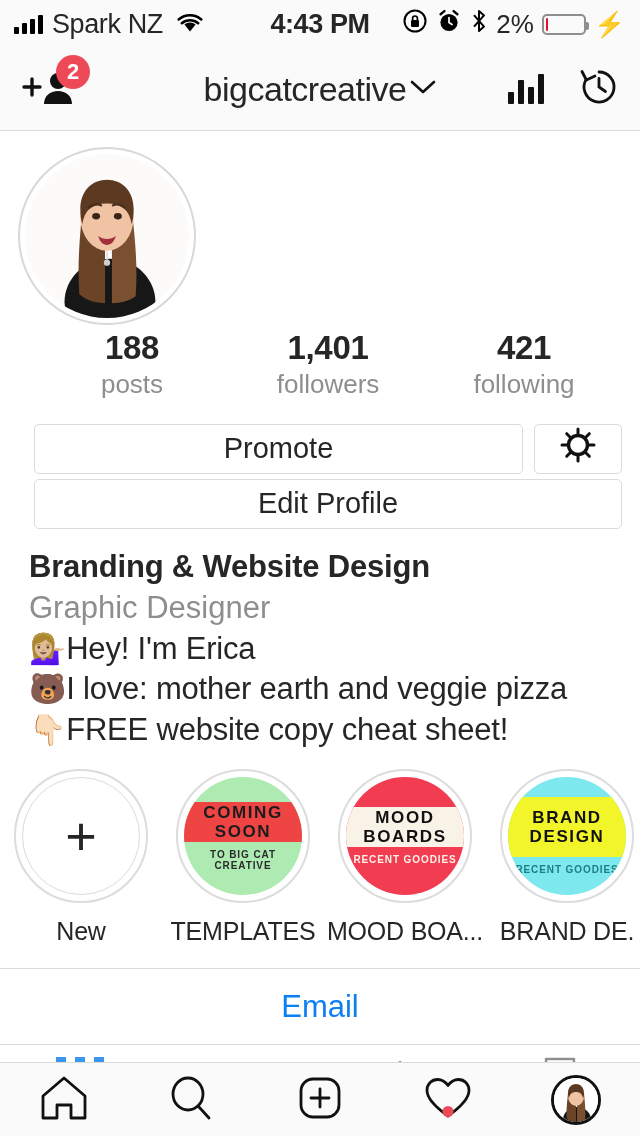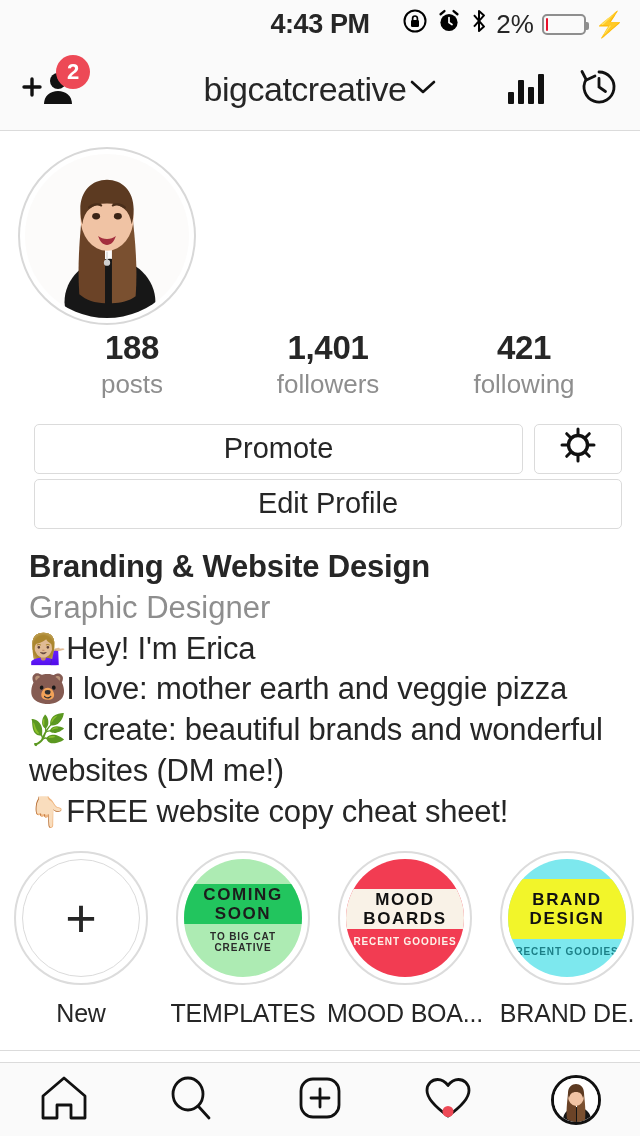--- a/index.html
+++ b/index.html
@@ -145,21 +145,21 @@
   }
   .hl-new { border:1px solid #dbdbdb; }
   .plus { font-size:54px; font-weight:300; color:#262626; line-height:1; }
   .hl-label {
     margin-top:14px; font-size:25px; color:#262626;
     white-space:nowrap; letter-spacing:-0.2px;
   }
   .cover-t1 { font-weight:700; letter-spacing:1.6px; line-height:1.12; text-align:center; }
   .cover-t2 { font-size:10px; letter-spacing:0.9px; margin-top:7px; font-weight:700; text-align:center; }
 
-  .hl-templates .cover-t1 { font-size:17px; color:#1c1c1c; background:#22c55e; padding:1px 5px; }
+  .hl-templates .cover-t1 { font-size:17px; color:#1c1c1c; background:#ef4444; padding:1px 5px; }
   .hl-templates .cover-t2 { color:#2b2b2b; }
   .hl-mood .cover-t1 { font-size:17px; color:#111; background:#f9f2e7; padding:1px 6px; }
   .hl-mood .cover-t2 { color:#fdf2e9; }
   .hl-brand .cover-t1 { font-size:17px; color:#111; background:#f2f52a; padding:11px 6px; }
   .hl-brand .cover-t2 { color:#1c7f87; }
 
   
   .divider { height:1px; background:#dbdbdb; margin-top:22px; }
   .email-row {
     height:76px; display:flex; align-items:center; justify-content:center;
@@ -190,20 +190,36 @@
   }
   .tb-avatar {
     width:50px; height:50px; border-radius:50%;
     border:3px solid #111; overflow:hidden; background:#fff;
   }
 </style>
 </head>
 <body>
 
 <div class="statusbar">
+  <div class="sb-left">
+    <span class="sig">
+        <i></i>
+        <i></i>
+        <i></i>
+        <i></i>
+      </span>
+    <span class="carrier">Spark NZ</span>
+    <span class="wifi">
+      <svg width="30" height="22" viewBox="0 0 30 22">
+          <path d="M15 20.5 L9.4 13.6a8.9 8.9 0 0 1 11.2 0z" fill="#000"></path>
+          <path d="M3.7 8.4a17.6 17.6 0 0 1 22.6 0" stroke="#000" stroke-width="2.6" fill="none" stroke-linecap="round"></path>
+          <path d="M6.8 12.2a12.9 12.9 0 0 1 16.4 0" stroke="#000" stroke-width="2.6" fill="none" stroke-linecap="round"></path>
+        </svg>
+    </span>
+  </div>
   <div class="sb-center">4:43 PM</div>
   <div class="sb-right">
     <span>
       <svg width="26" height="26" viewBox="0 0 26 26">
           <circle cx="13" cy="13" r="10.5" stroke="#000" stroke-width="2" fill="none"></circle>
           <rect x="9" y="12" width="8" height="7" rx="1.2" fill="#000"></rect>
           <path d="M10.6 12V10.4a2.4 2.4 0 0 1 4.8 0V12" stroke="#000" stroke-width="1.7" fill="none"></path>
         </svg>
     </span>
     <span>
@@ -319,23 +335,20 @@
   <div class="name">Branding &amp; Website Design</div>
   <div class="category">Graphic Designer</div>
 
   <div class="line">
     <span class="emoji">💁🏼‍♀️</span><span>Hey! I'm Erica</span>
   </div>
   <div class="line">
     <span class="emoji">🐻</span><span>I love: mother earth and veggie pizza</span>
   </div>
   <div class="line">
-    <span class="emoji">🌿</span><span>I create: beautiful brands and wonderful websites (DM me!)</span>
-  </div>
-  <div class="line">
     <span class="emoji">👇🏻</span><span>FREE website copy cheat sheet!</span>
   </div>
 
 </div>
 
 <div class="highlights">
 
   <div class="hl">
     <div class="hl-ring">
       <div class="hl-circle hl-new">

